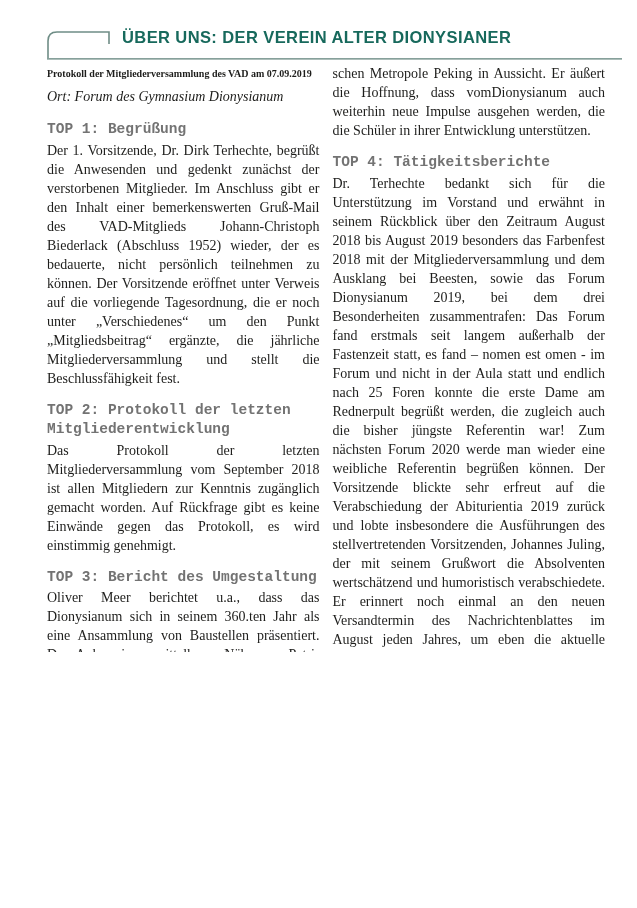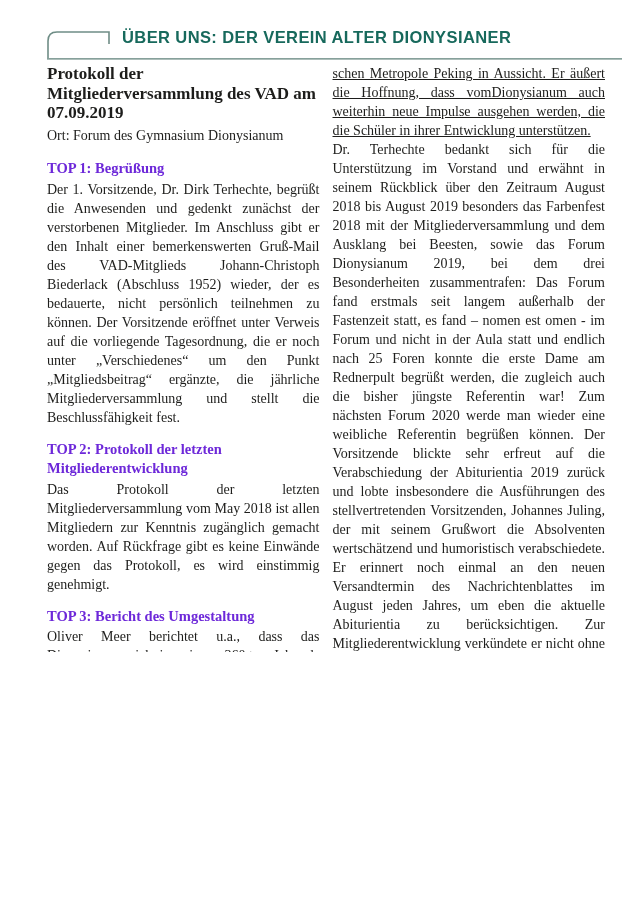--- a/index.html
+++ b/index.html
@@ -51,44 +51,45 @@
   }
   .col {
     flex: 1 1 0;
     min-width: 0;
     text-align: justify;
     font-size: 14px;
     line-height: 19px;
   }
   .doc-title {
     margin: 0 0 2px 0;
-    font-size: 17px;
+    font-size: 10px;
     font-weight: 700;
     line-height: 19.5px;
     text-align: left;
   }
   .meta-line {
     margin: 0;
     line-height: 21.5px;
     text-align: left;
+    font-style: italic;
   }
   .section-heading {
     margin: 13px 0 1px 0;
     font-size: 14.5px;
     font-weight: 700;
     line-height: 19.5px;
     text-align: left;
-    color: #6d28d9;
+    color: #737373;
+    font-family: Liberation Mono, monospace;
   }
   .section-body {
     margin: 0;
   }
   .continuation {
     margin: 0;
-    text-decoration: underline;
   }
 
   
   .page-number {
     position: absolute;
     left: 47px; top: 868px;
     display: flex;
     gap: 2px;
   }
   .page-digit {
@@ -122,33 +123,34 @@
       <h2 class="doc-title">Protokoll der Mitgliederversammlung des VAD am 07.09.2019</h2>
       <p class="meta-line">Ort: Forum des Gymnasium Dionysianum</p>
 
       <section>
         <h3 class="section-heading">TOP 1: Begrüßung</h3>
         <p class="section-body">Der 1. Vorsitzende, Dr. Dirk Terhechte, begrüßt die Anwesenden und gedenkt zunächst der verstorbenen Mitglieder. Im Anschluss gibt er den Inhalt einer bemerkenswerten Gruß-Mail des VAD-Mitglieds Johann-Christoph Biederlack (Abschluss 1952) wieder, der es bedauerte, nicht persönlich teilnehmen zu können. Der Vorsitzende eröffnet unter Verweis auf die vorliegende Tagesordnung, die er noch unter „Verschiedenes“ um den Punkt „Mitgliedsbeitrag“ ergänzte, die jährliche Mitgliederversammlung und stellt die Beschlussfähigkeit fest.</p>
       </section>
 
       <section>
         <h3 class="section-heading">TOP 2: Protokoll der letzten Mitgliederentwicklung</h3>
-        <p class="section-body">Das Protokoll der letzten Mitgliederversammlung vom May 2018 ist allen Mitgliedern zur Kenntnis zugänglich gemacht worden. Auf Rückfrage gibt es keine Einwände gegen das Protokoll, es wird einstimmig genehmigt.</p>
+        <p class="section-body">Das Protokoll der letzten Mitgliederversammlung vom September 2018 ist allen Mitgliedern zur Kenntnis zugänglich gemacht worden. Auf Rückfrage gibt es keine Einwände gegen das Protokoll, es wird einstimmig genehmigt.</p>
       </section>
 
       <section>
         <h3 class="section-heading">TOP 3: Bericht des Umgestaltung</h3>
         <p class="section-body">Oliver Meer berichtet u.a., dass das Dionysianum sich in seinem 360.ten Jahr als eine Ansammlung von Baustellen präsentiert. Der Anbau in unmittelbarer Nähe zur Petri-Kirche erfährt eine umfangreiche Umgestaltung. Das ehemalige Sprachlabor weicht modernen Physik- und Chemie-Unterrichtsräumen. Über das Denkmalsamt laufen Planungen für einen Aufzug zur Erschließung der Aula-Etage. Zur unterrichtlichen Situation vermeldet der Schulleiter 79 Anmeldungen sowie 10 Anmeldungen aus Niedersachsen. Aktuell kann kein weiterer Schüler mehr aufgenommen werden. Er hebt die MINT- und Fremdsprachen-Kompetenz des Gymnasiums hervor und stellt sogar einen eventuellen Schüleraustausch mit der chinesi-</p>
       </section>
     </div>
 
     <div class="col">
       <p class="continuation">schen Metropole Peking in Aussicht. Er äußert die Hoffnung, dass vomDionysianum auch weiterhin neue Impulse ausgehen werden, die die Schüler in ihrer Entwicklung unterstützen.</p>
 
       <section>
+        <h3 class="section-heading">TOP 4: Tätigkeitsberichte</h3>
         <p class="section-body">Dr. Terhechte bedankt sich für die Unterstützung im Vorstand und erwähnt in seinem Rückblick über den Zeitraum August 2018 bis August 2019 besonders das Farbenfest 2018 mit der Mitgliederversammlung und dem Ausklang bei Beesten, sowie das Forum Dionysianum 2019, bei dem drei Besonderheiten zusammentrafen: Das Forum fand erstmals seit langem außerhalb der Fastenzeit statt, es fand – nomen est omen - im Forum und nicht in der Aula statt und endlich nach 25 Foren konnte die erste Dame am Rednerpult begrüßt werden, die zugleich auch die bisher jüngste Referentin war! Zum nächsten Forum 2020 werde man wieder eine weibliche Referentin begrüßen können. Der Vorsitzende blickte sehr erfreut auf die Verabschiedung der Abiturientia 2019 zurück und lobte insbesondere die Ausführungen des stellvertretenden Vorsitzenden, Johannes Juling, der mit seinem Grußwort die Absolventen wertschätzend und humoristisch verabschiedete. Er erinnert noch einmal an den neuen Versandtermin des Nachrichtenblattes im August jeden Jahres, um eben die aktuelle Abiturientia zu berücksichtigen. Zur Mitgliederentwicklung verkündete er nicht ohne Stolz die aktuelle Zahl von 1506 VAD-Mitgliedern. In seinem Tätigkeitsbericht zur VAD-Stiftung, den Dr. Terhechte stellvertretend für die verhinderte Vorsitzende der VAD-Stiftung, Nadya Winter, vortrug, wurden u.a. die Stipendiaten der letzten beiden Jahre benannt. Es sind dies Sebastian Freier (Rom), Katharina Kersken (Columbien) und Leon Sander (Sydney) für das Jahr 2018 und Frederike Kersken (Kuba) und Marie Drobietz (Indien) im Jahr 2019.</p>
       </section>
 
     </div>
 
   </div>
 
   <div class="page-number">
     <span class="page-digit">1</span>
     <span class="page-digit">2</span>

